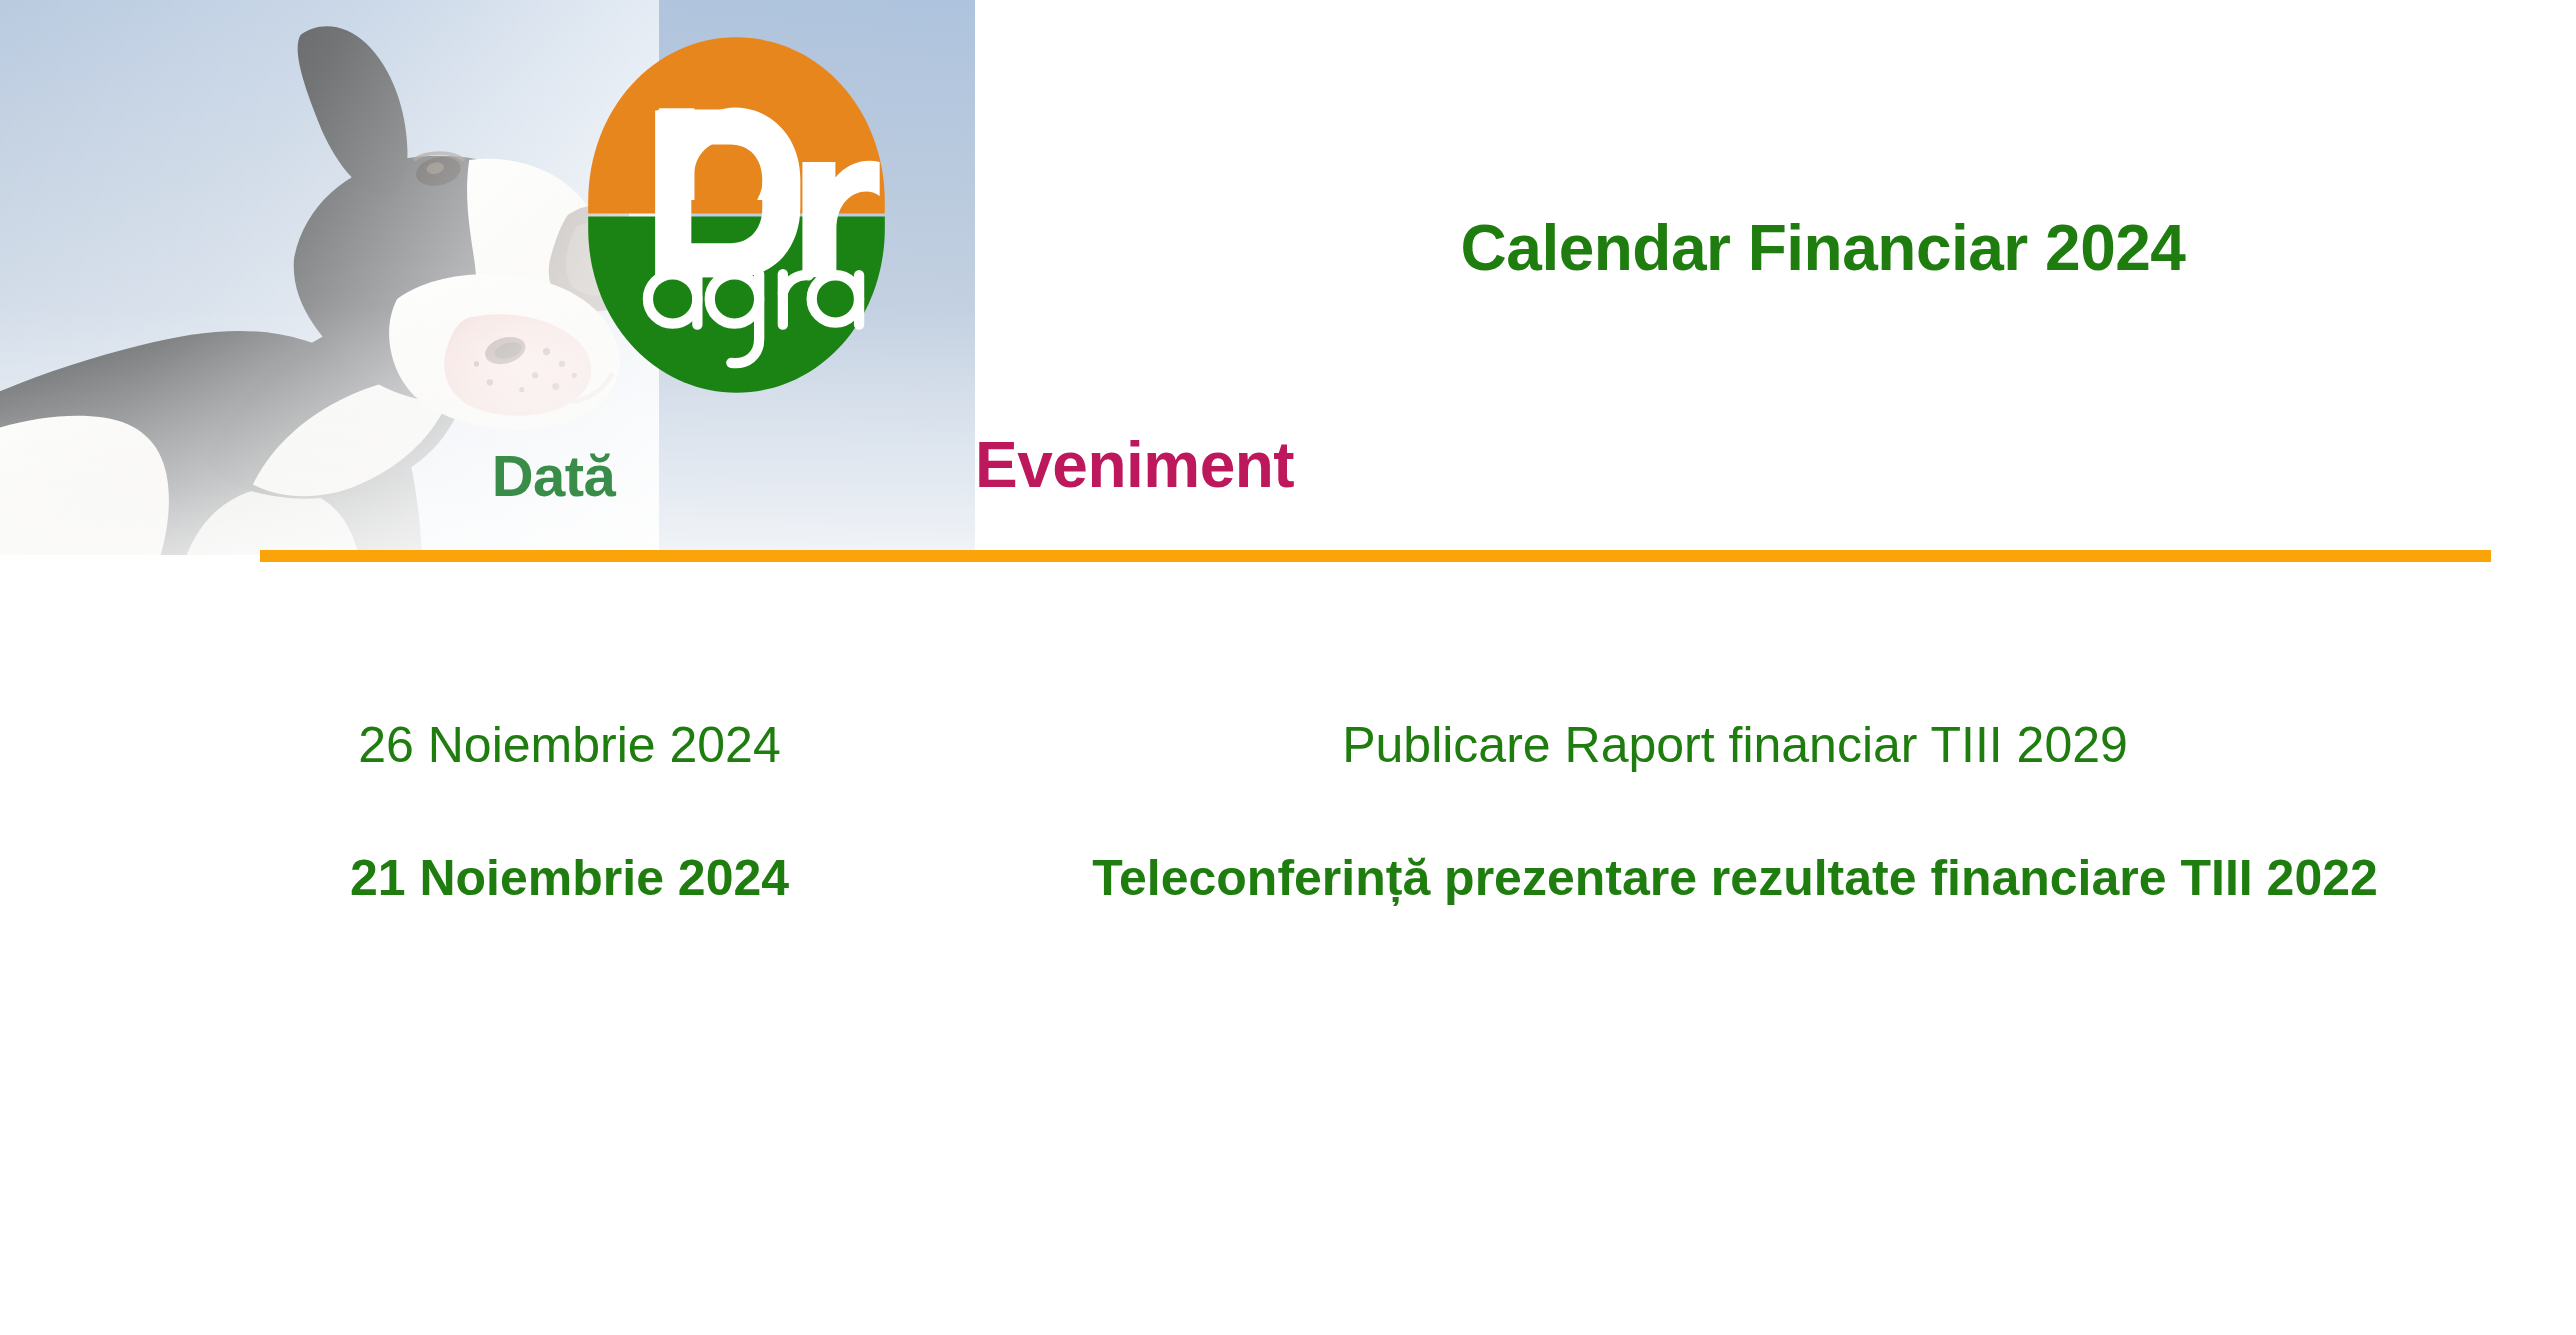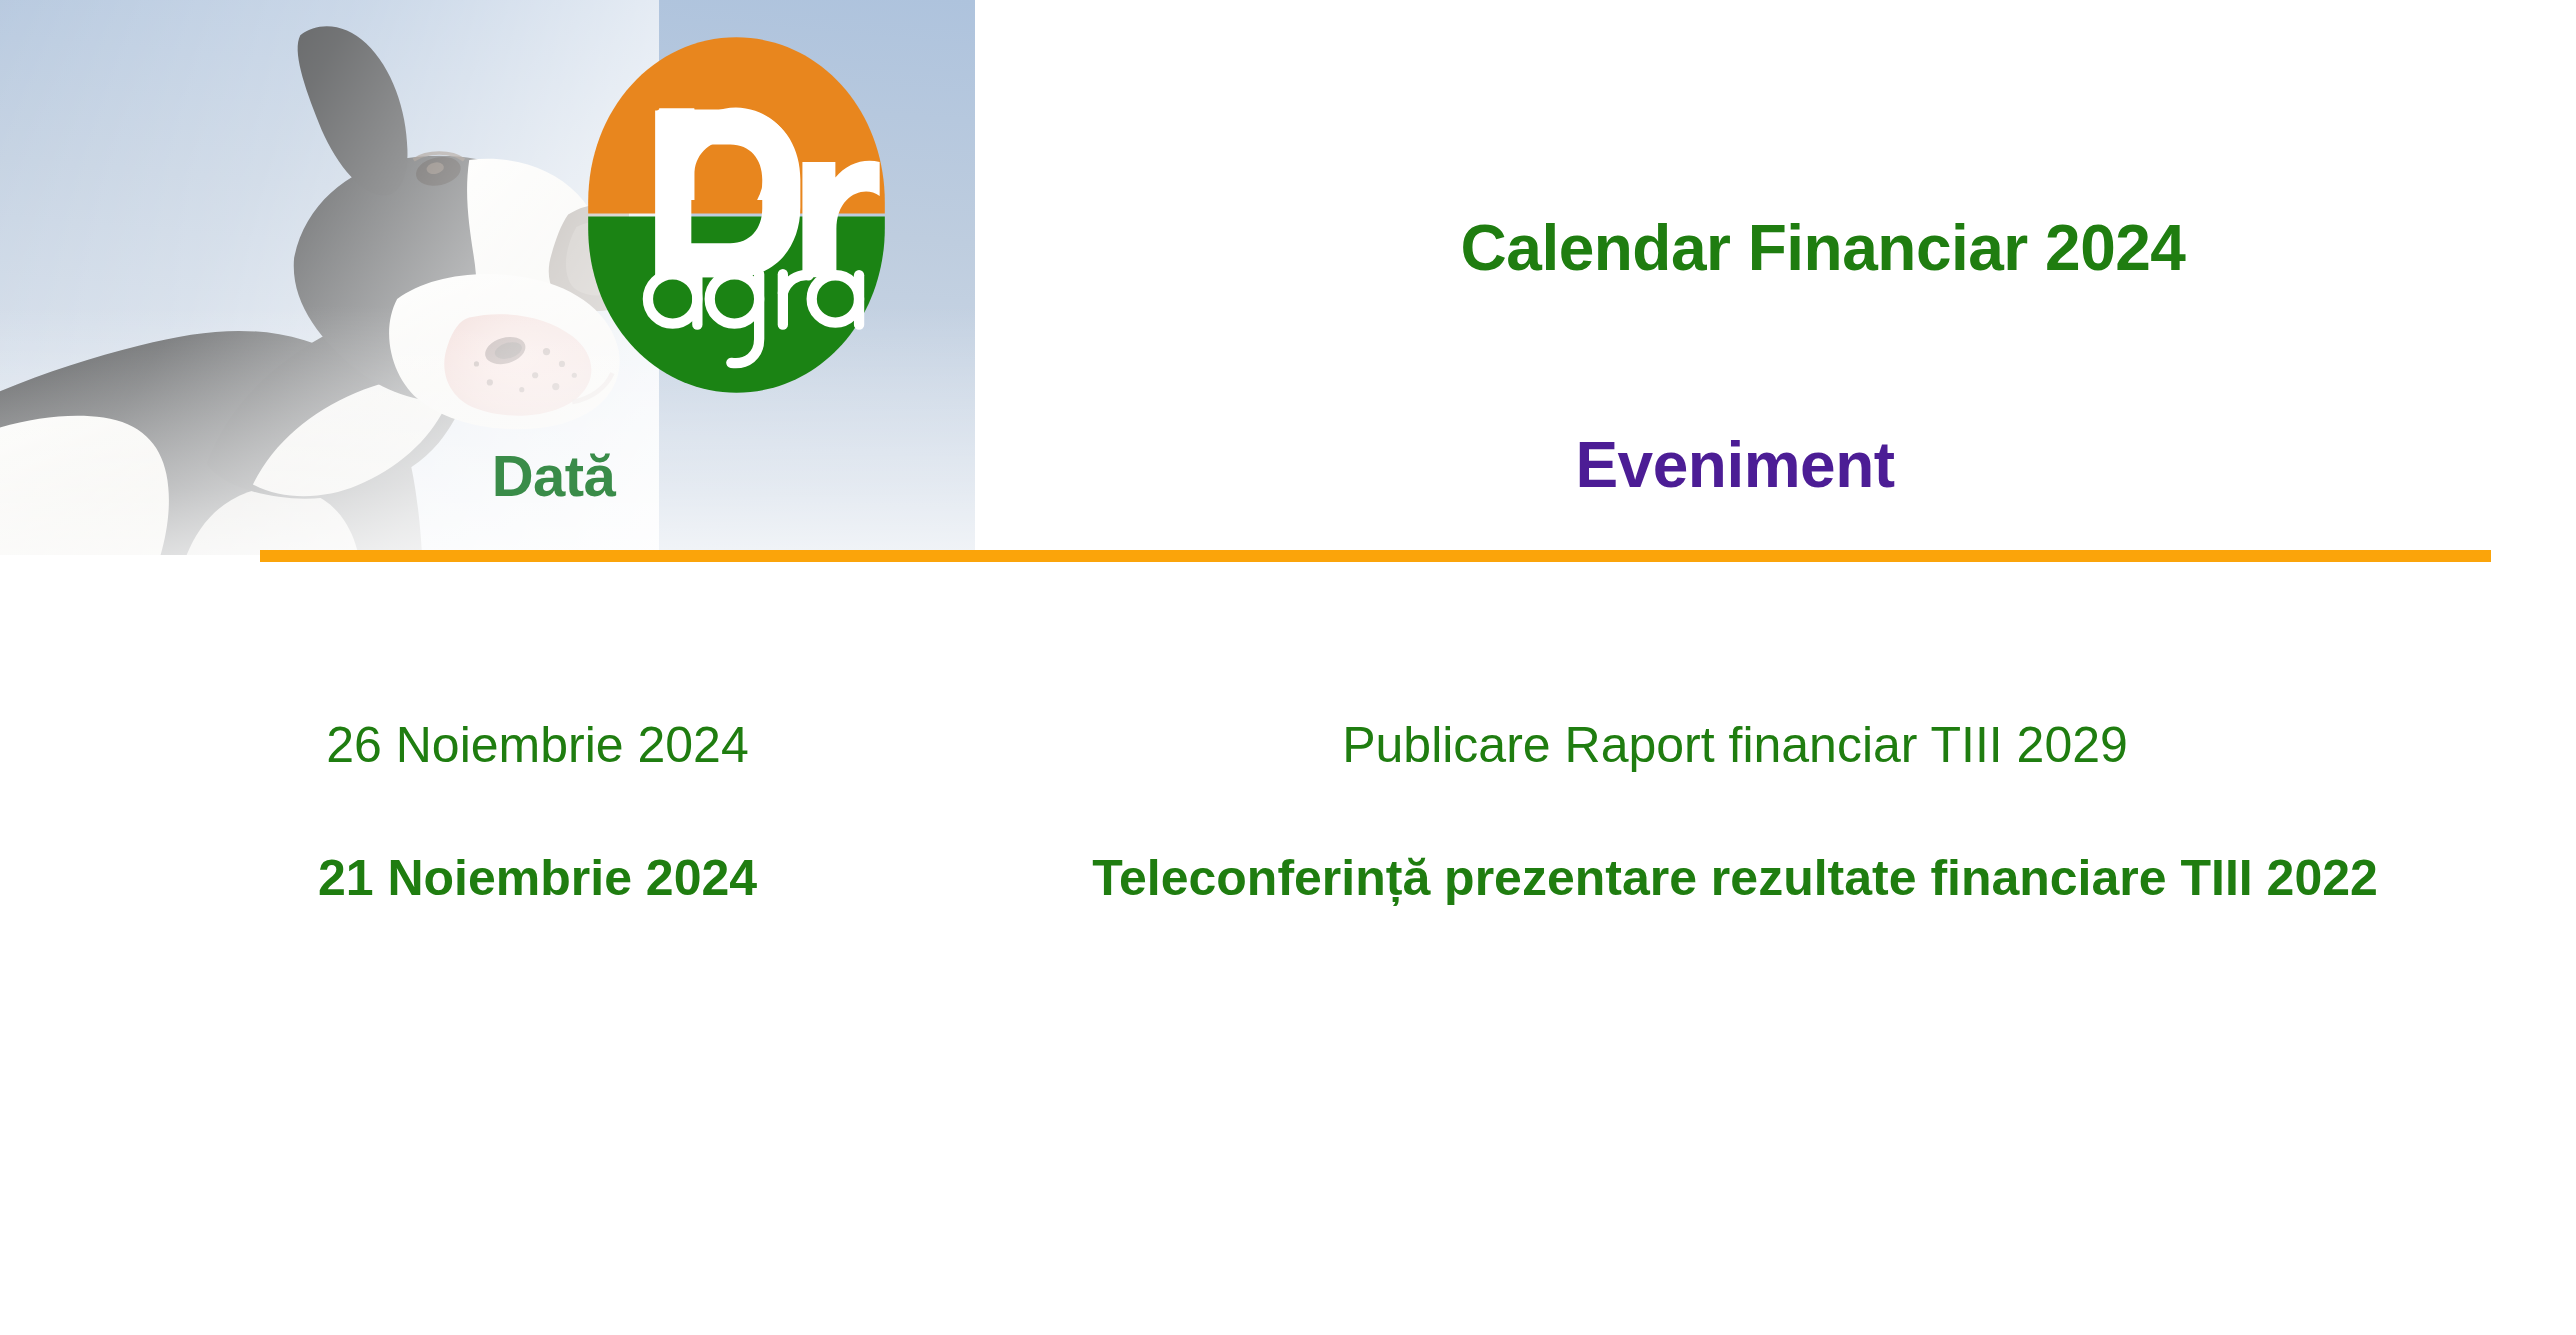--- a/index.html
+++ b/index.html
@@ -105,24 +105,24 @@
     line-height: 1;
     letter-spacing: -0.5px;
   }
 
   
   #event-col-header {
     position: absolute;
     left: 975px;
     top: 433px;
     width: 1520px;
-    text-align: center;
+    text-align: left;
     font-size: 64px;
     font-weight: 700;
-    color: #4c1d95;
+    color: #be185d;
     line-height: 1;
     letter-spacing: -0.5px;
   }
 
   
   #header-rule {
     position: absolute;
     left: 260px;
     top: 550px;
     width: 2231px;
@@ -137,21 +137,21 @@
     top: 701px;
     width: 2671px;
   }
   .cal-row {
     position: relative;
     width: 100%;
     height: 133px;
   }
   .cell-date {
     position: absolute;
-    left: 244px;
+    left: 276px;
     width: 587px;
     text-align: center;
     font-size: 50px;
     color: #1f7d10;
     line-height: 1;
     top: 18.5px;
     white-space: nowrap;
   }
   .cell-event {
     position: absolute;

